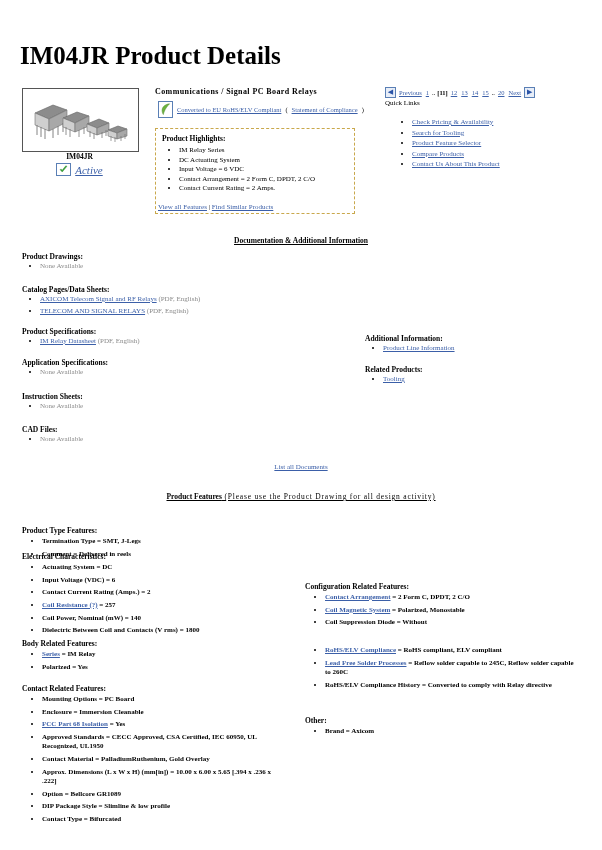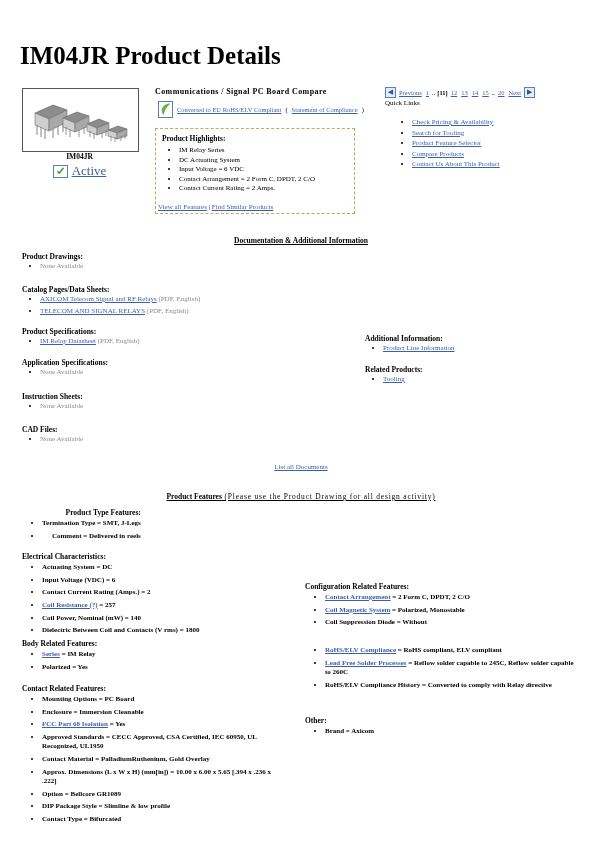--- a/index.html
+++ b/index.html
@@ -39,21 +39,21 @@
     position:absolute;left:22px;top:163px;width:115px;
     display:flex;align-items:center;justify-content:center;gap:4px;
   }
   .chk-box{
     width:13px;height:11px;border:1px solid #5a7fb5;background:#fff;
     display:flex;align-items:center;justify-content:center;
   }
   .chk{
     display:block;width:9px;height:9px;
   }
-  .status-link{font-size:13px;}
+  .status-link{font-size:11px;font-style:italic;}
 
   
   .cat-title{
     position:absolute;left:155px;top:87px;
     font-weight:bold;font-size:8px;letter-spacing:.4px;
   }
   .rohs-row{
     position:absolute;left:158px;top:101px;
     display:flex;align-items:center;gap:4px;font-size:6.5px;
   }
@@ -177,21 +177,21 @@
 
   <div class="status-row">
     <span class="chk-box">
       <svg class="chk" viewBox="0 0 12 12">
           <path d="M1.5 6.4 L4.3 9.3 L10.6 1.8 L9.1 1.1 L4.2 7.0 L2.6 5.2 Z" fill="#3aa83a" stroke="#1f7a1f" stroke-width="0.5"></path>
         </svg>
     </span>
     <a class="status-link" href="#">Active</a>
   </div>
 
-  <div class="cat-title">Communications / Signal PC Board Compare</div>
+  <div class="cat-title">Communications / Signal PC Board Relays</div>
 
   <div class="rohs-row">
     <span class="leaf-box">
       <svg width="10" height="13" viewBox="0 0 10 13">
           <path d="M8.6 0.8 C3.2 1.4 0.6 4.6 1.2 8.6 C1.5 10.6 2.4 11.6 2.4 11.6 C2.4 11.6 3.0 6.2 8.6 0.8 Z" fill="#6cb33f" stroke="#4a8a2a" stroke-width="0.5"></path>
         </svg>
     </span>
     <a href="#">Converted to EU RoHS/ELV Compliant</a>
     <span>(</span>
       <a href="#">Statement of Compliance</a>
@@ -299,21 +299,21 @@
   </div>
 
   <div class="listall">
     <a href="#">List all Documents</a>
   </div>
 
   <div class="sec-head feat" style="top:492px;">
     <span>Product Features</span><span class="norm"> (Please use the Product Drawing for all design activity)</span>
   </div>
 
-  <div class="fgrp" style="left:22px;top:508px;text-align:right;">
+  <div class="fgrp" style="left:22px;top:526px;">
     <h5>Product Type Features:</h5>
     <ul>
       <li>Termination Type = SMT, J-Legs</li>
       <li>Comment = Delivered in reels</li>
     </ul>
   </div>
 
   <div class="fgrp" style="left:22px;top:552px;width:290px;">
     <h5>Electrical Characteristics:</h5>
     <ul>

